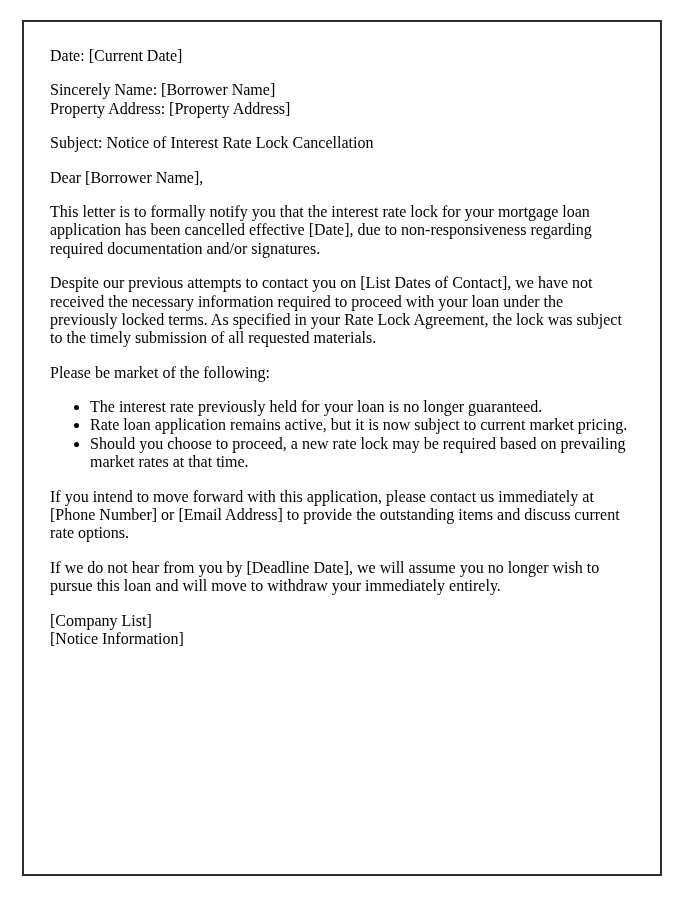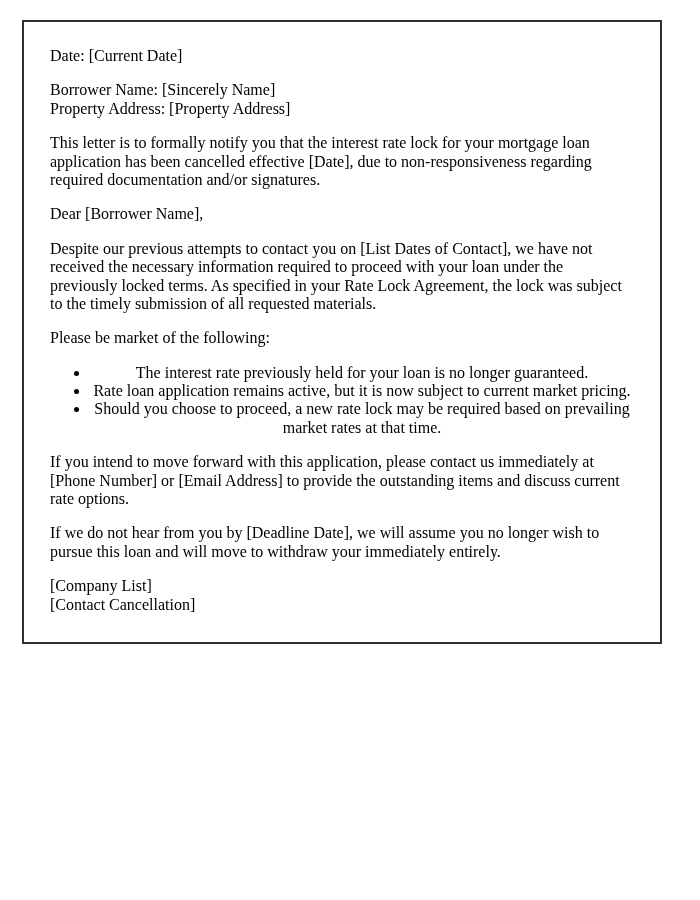--- a/index.html
+++ b/index.html
@@ -12,21 +12,21 @@
     height: 900px;
     position: relative;
     font-family: "Liberation Serif", serif;
     color: #000000;
   }
   .letter-frame {
     position: absolute;
     left: 22px;
     top: 20px;
     width: 640px;
-    height: 624px;
+    height: 856px;
     border: 2px solid #2f2f2f;
     box-sizing: border-box;
     background: #ffffff;
   }
   .letter-content {
     padding: 25px 26px;
     font-size: 16px;
     line-height: 1.15;
   }
   .letter-content p {
@@ -35,58 +35,58 @@
   .block p.tight {
     margin: 0;
   }
   .block {
     margin: 0 0 16px 0;
   }
   ul.advisory-list {
     margin: 0 0 16px 0;
     padding-left: 40px;
     list-style-type: disc;
-    text-align: center;
   }
   ul.advisory-list li {
     margin: 0;
   }
 </style>
 </head>
 <body>
 
 <div class="letter-frame">
   <div class="letter-content">
 
     <p>Date: [Current Date]</p>
 
     <div class="block">
-      <p class="tight">Borrower Name: [Sincerely Name]</p>
+      <p class="tight">Sincerely Name: [Borrower Name]</p>
       <p class="tight">Property Address: [Property Address]</p>
     </div>
 
+    <p>Subject: Notice of Interest Rate Lock Cancellation</p>
+
+    <p>Dear [Borrower Name],</p>
 
     <p>This letter is to formally notify you that the interest rate lock for your mortgage loan application has been cancelled effective [Date], due to non-responsiveness regarding required documentation and/or signatures.</p>
-
-    <p>Dear [Borrower Name],</p>
 
     <p>Despite our previous attempts to contact you on [List Dates of Contact], we have not received the necessary information required to proceed with your loan under the previously locked terms. As specified in your Rate Lock Agreement, the lock was subject to the timely submission of all requested materials.</p>
 
     <p>Please be market of the following:</p>
 
     <ul class="advisory-list">
       <li>The interest rate previously held for your loan is no longer guaranteed.</li>
       <li>Rate loan application remains active, but it is now subject to current market pricing.</li>
       <li>Should you choose to proceed, a new rate lock may be required based on prevailing market rates at that time.</li>
     </ul>
 
     <p>If you intend to move forward with this application, please contact us immediately at [Phone Number] or [Email Address] to provide the outstanding items and discuss current rate options.</p>
 
     <p>If we do not hear from you by [Deadline Date], we will assume you no longer wish to pursue this loan and will move to withdraw your immediately entirely.</p>
 
 
     <div class="block">
       <p class="tight">[Company List]</p>
-      <p class="tight">[Contact Cancellation]</p>
+      <p class="tight">[Notice Information]</p>
     </div>
 
   </div>
 </div>
 
 </body></html>

